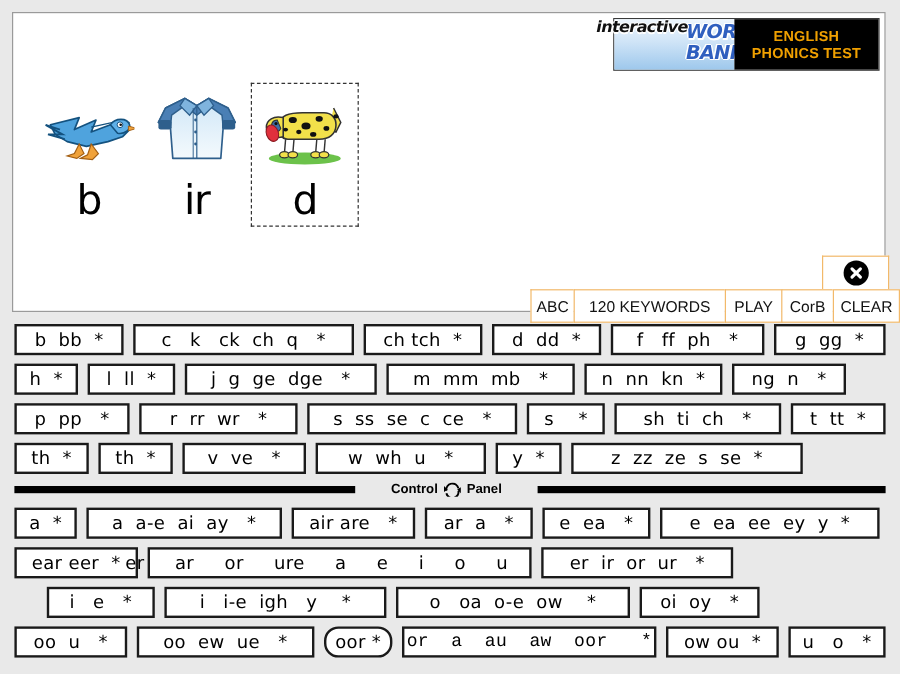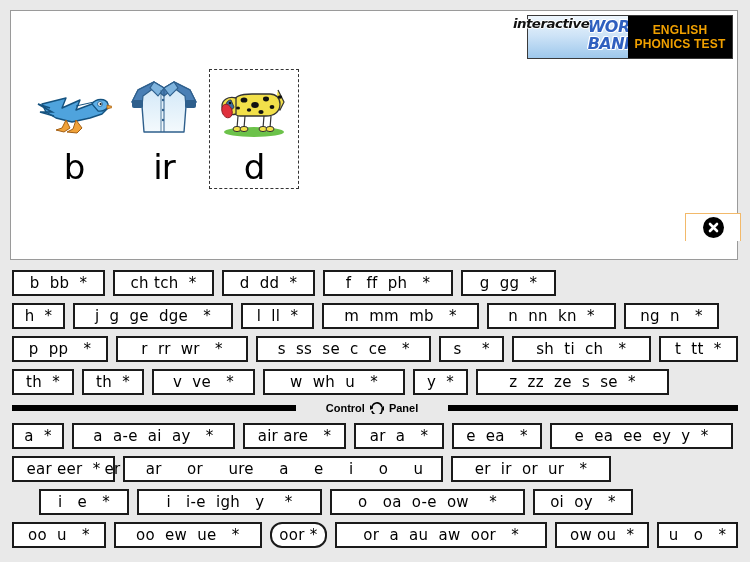--- a/index.html
+++ b/index.html
@@ -34,21 +34,21 @@
     text-shadow:-1px 0 #fff,1px 0 #fff,0 -1px #fff,0 1px #fff;
     transform:scaleX(1.03);
   }
   .logo-word2{
     font-family:"DejaVu Sans", sans-serif;font-weight:bold;font-size:16px;
     font-style:italic;color:#2f5fbf;line-height:17px;letter-spacing:-0.5px;
     text-shadow:-1px 0 #fff,1px 0 #fff,0 -1px #fff,0 1px #fff,-1px -1px #fff,1px 1px #fff;
     margin-top:1px;
   }
   .logo-right{
-    width:104px;background:#000;display:flex;flex-direction:column;
+    width:120px;background:#000;display:flex;flex-direction:column;
     align-items:center;justify-content:center;
   }
   .logo-right span{
     font-family:"Liberation Sans", sans-serif;font-weight:bold;font-size:12px;
     color:#f0a000;line-height:14px;letter-spacing:0.2px;
   }
 
   
   .pic-row{position:absolute;left:18px;top:58px;display:flex;align-items:flex-start;}
   .pic-cell{
@@ -211,38 +211,46 @@
     </div>
 
     <div class="close-cell">
       <div class="close-circle">
         <svg width="13" height="13" viewBox="0 0 13 13">
           <path d="M3 3 L10 10 M10 3 L3 10" stroke="#fff" stroke-width="2.6" stroke-linecap="round"></path>
         </svg>
       </div>
     </div>
 
+    <div class="toolbar">
+      <div class="tb-btn tb-abc">ABC</div>
+      <div class="tb-btn tb-kw">120 KEYWORDS</div>
+      <div class="tb-btn tb-play">PLAY</div>
+      <div class="tb-btn tb-corb">CorB</div>
+      <div class="tb-btn tb-clear">CLEAR</div>
+    </div>
 
   </div>
 
   <div class="rows">
 
     <div class="krow">
         <div class="kbtn" style="width: 93px;">b  bb  *</div>
+        <div class="kbtn" style="width: 187px;">c   k   ck  ch  q   *</div>
         <div class="kbtn" style="width: 101px;">ch tch  *</div>
         <div class="kbtn" style="width: 93px;">d  dd  *</div>
         <div class="kbtn" style="width: 130px;">f   ff  ph   *</div>
         <div class="kbtn" style="width: 95px;">g  gg  *</div>
       </div>
     <div class="krow">
         <div class="kbtn" style="width: 53px;">h  *</div>
+        <div class="kbtn" style="width: 73px;">l  ll  *</div>
         <div class="kbtn" style="width: 160px;">j  g  ge  dge   *</div>
-        <div class="kbtn" style="width: 73px;">l  ll  *</div>
         <div class="kbtn" style="width: 157px;">m  mm  mb   *</div>
-        <div class="kbtn" style="width: 129px;">n  nn  kn  *</div>
+        <div class="kbtn" style="width: 115px;">n  nn  kn  *</div>
         <div class="kbtn" style="width: 95px;">ng  n   *</div>
       </div>
     <div class="krow">
         <div class="kbtn" style="width: 97px;">p  pp   *</div>
         <div class="kbtn" style="width: 133px;">r  rr  wr   *</div>
         <div class="kbtn" style="width: 177px;">s  ss  se  c  ce   *</div>
         <div class="kbtn" style="width: 65px;">s    *</div>
         <div class="kbtn" style="width: 140px;">sh  ti  ch   *</div>
         <div class="kbtn" style="width: 80px;">t  tt  *</div>
       </div>
@@ -288,20 +296,20 @@
     <div class="krow">
         <div class="kbtn" style="width: 90px; margin-left: 27px;">i   e   *</div>
         <div class="kbtn" style="width: 185px;">i   i-e  igh   y    *</div>
         <div class="kbtn" style="width: 195px;">o   oa  o-e  ow    *</div>
         <div class="kbtn" style="width: 100px;">oi  oy   *</div>
       </div>
     <div class="krow">
         <div class="kbtn" style="width: 95px;">oo  u   *</div>
         <div class="kbtn" style="width: 150px;">oo  ew  ue   *</div>
         <div class="kbtn" style="width: 58px; border-radius: 12px;">oor *</div>
-        <div class="kbtn" style="width: 215px;">or  a  au  aw  oor   *</div>
+        <div class="kbtn" style="width: 215px; font-family: Liberation Mono, monospace;">or  a  au  aw  oor   *</div>
         <div class="kbtn" style="width: 95px;">ow ou  *</div>
         <div class="kbtn" style="width: 82px;">u   o   *</div>
       </div>
 
   </div>
 
 </div>
 
 </body></html>

